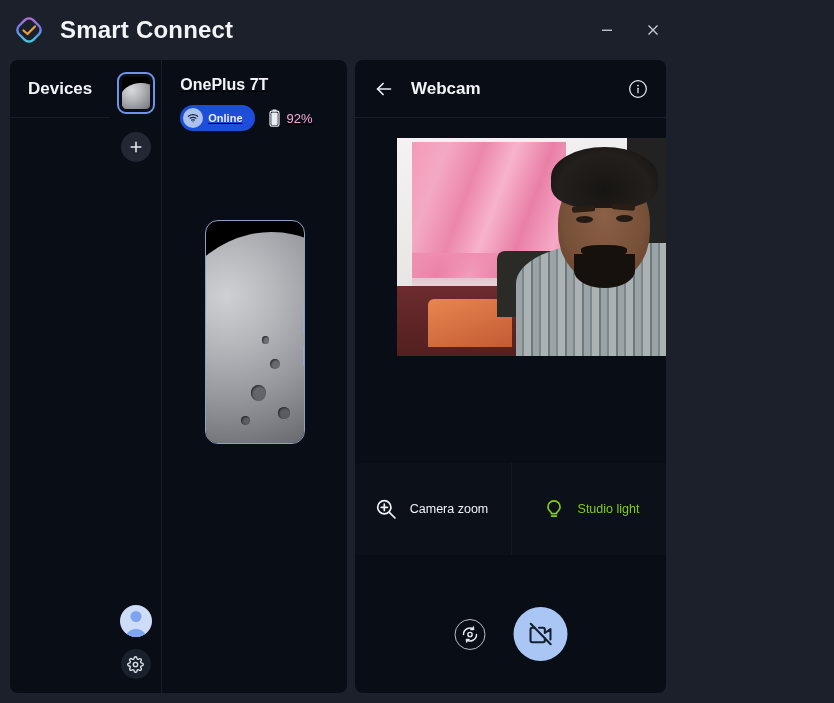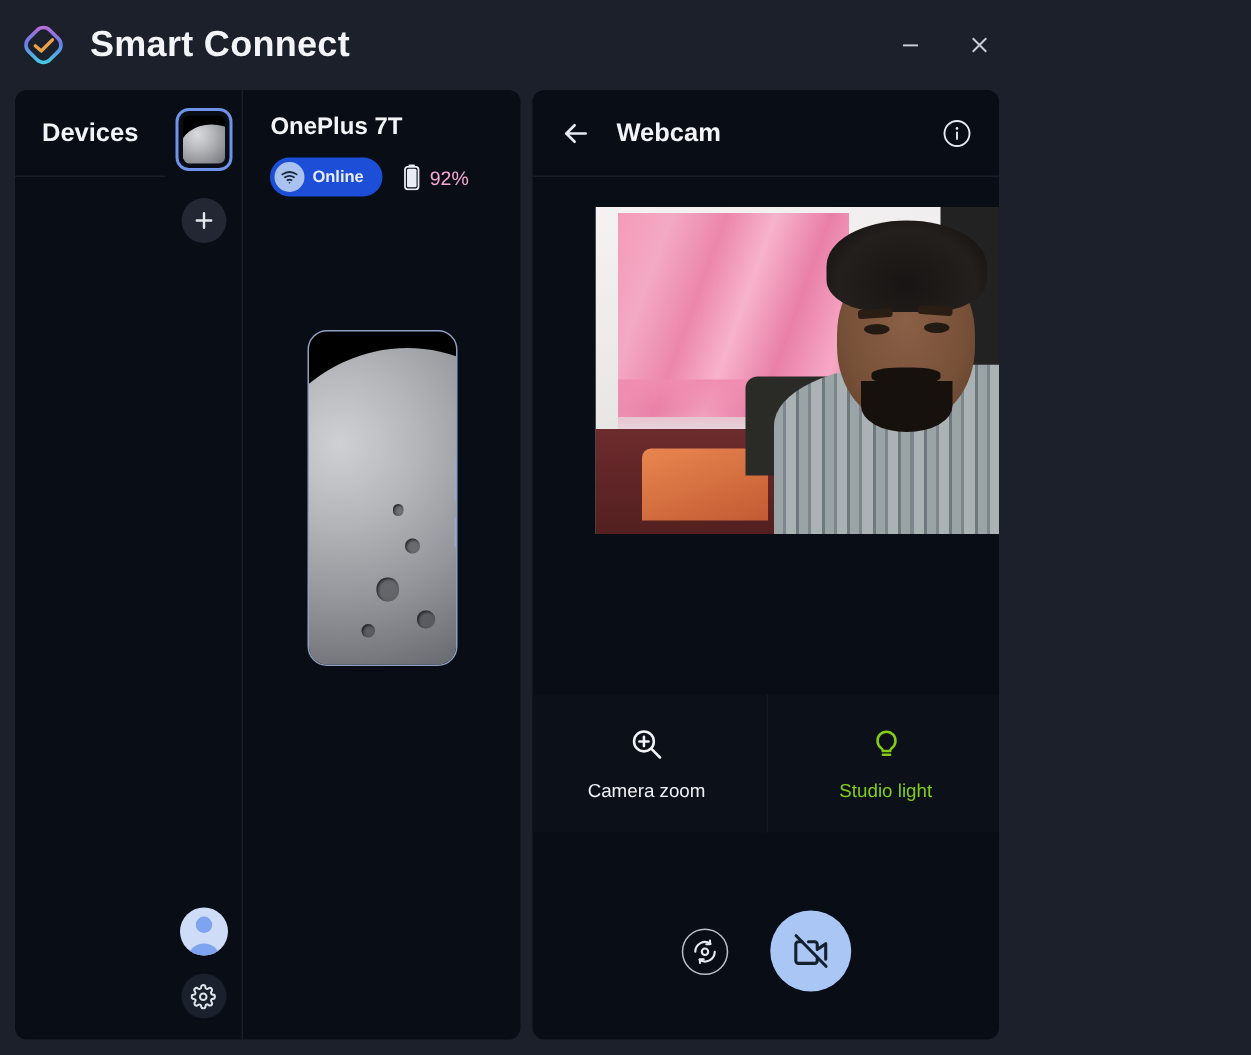--- a/index.html
+++ b/index.html
@@ -99,21 +99,21 @@
     background: #cfdcf8; position: relative; overflow: hidden;
   }
   .avatar .head { position: absolute; left: 50%; top: 6px; transform: translateX(-50%); width: 11px; height: 11px; border-radius: 50%; background: #7ea4f0; }
   .avatar .shoulders { position: absolute; left: 50%; bottom: -7px; transform: translateX(-50%); width: 22px; height: 15px; border-radius: 11px 11px 0 0; background: #7ea4f0; }
   .gear-btn {
     width: 30px; height: 30px; border-radius: 50%; background: #1a202c;
     display: flex; align-items: center; justify-content: center; color: #dfe3ea;
   }
 
   .device-col { flex: 1 1 auto; position: relative; }
-  .device-info { padding: 16px 0 0 18px; }
+  .device-info { padding: 16px 0 0 18px; text-decoration: underline; }
   .device-name { font-size: 16px; font-weight: bold; color: #f2f4f8; }
   .device-meta { display: flex; align-items: center; gap: 14px; margin-top: 11px; }
   .badge {
     display: inline-flex; align-items: center; gap: 5px;
     background: #1d4ed8; border-radius: 999px;
     padding: 3px 12px 3px 3px;
   }
   .badge .wifi {
     width: 20px; height: 20px; border-radius: 50%;
     background: #aac2f0; display: flex; align-items: center; justify-content: center;
@@ -182,21 +182,21 @@
   .v-beard   { position: absolute; left: 46%; top: 53%; width: 16%; height: 16%; background: #17110d; border-radius: 0 0 50% 50%; }
 
   .features {
     position: absolute; left: 50%; transform: translateX(-50%);
     top: 345px; width: 318px; height: 92px;
     background: #0b1019; border-radius: 6px;
     display: flex;
   }
   .feature {
     flex: 1 1 50%;
-    display: flex; flex-direction: column; align-items: center; justify-content: center;
+    display: flex; flex-direction: row; align-items: center; justify-content: center;
     gap: 12px;
   }
   .feature + .feature { border-left: 1px solid #141a25; }
   .feature .ficon { width: 24px; height: 24px; }
   .feature .flabel { font-size: 12.5px; }
   .feature.active .ficon, .feature.active .flabel { color: #f0f2f6; }
   .feature.dim .ficon, .feature.dim .flabel { color: #84cc16; }
 
   .controls {
     position: absolute; left: 50%; transform: translateX(-50%);

